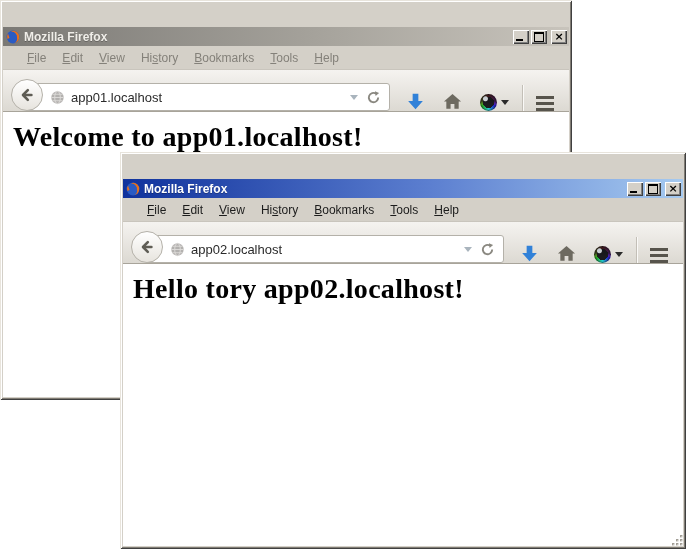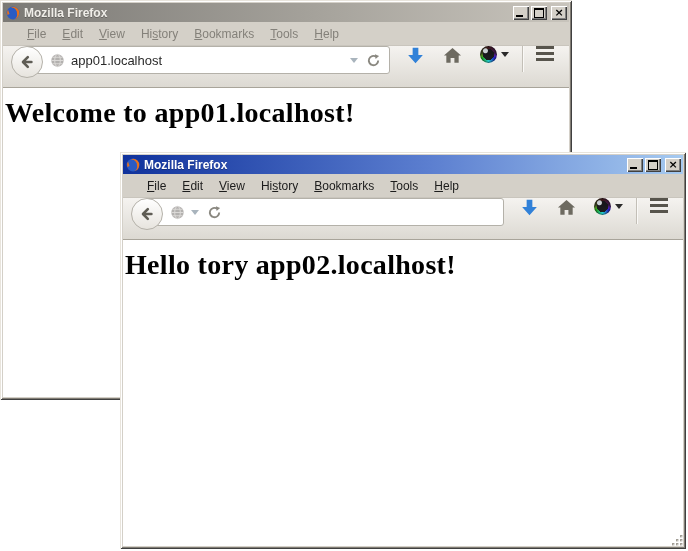--- a/index.html
+++ b/index.html
@@ -8,21 +8,21 @@
 
   
   .window{position:absolute;background:#d4d0c8;padding:3px;box-sizing:border-box;
           display:flex;flex-direction:column;
           box-shadow: inset 1px 1px 0 #e8e4dc, inset -1px -1px 0 #404040,
                       inset 2px 2px 0 #ffffff, inset -2px -2px 0 #807c74;}
   #win1{left:0;top:0;width:572px;height:400px;z-index:1;}
   #win2{left:120px;top:152px;width:566px;height:397px;z-index:10;}
 
   .titlebar{height:19px;flex:0 0 19px;display:flex;align-items:center;gap:4px;
-            padding:0 2px 0 3px;}
+            padding:0 2px 0 3px;margin-top:24px;}
   .active .titlebar{background:linear-gradient(90deg,#10329c 0%,#5c7fd0 55%,#a6caf0 100%);}
   .inactive .titlebar{background:linear-gradient(90deg,#7b7975 0%,#a5a29b 55%,#c8c4bc 100%);}
   .title{flex:1;font-size:12px;font-weight:bold;color:#ffffff;white-space:nowrap;
          text-shadow:0 1px 0 rgba(0,0,0,.25);}
   .inactive .title{color:#f0eee9;}
   .tb-btns{display:flex;gap:2px;align-items:center;}
   .tb-btn{width:16px;height:14px;background:#d4d0c8;position:relative;cursor:default;
           box-shadow: inset 1px 1px 0 #ffffff, inset -1px -1px 0 #404040, inset -2px -2px 0 #808080;}
   .tb-btn.closebtn{margin-left:2px;}
   .g-min{position:absolute;left:3px;bottom:3px;width:7px;height:2px;background:#000;}
@@ -32,21 +32,21 @@
   .g-close::before{content:"\00d7";}
 
   
   .menubar{height:23px;flex:0 0 23px;display:flex;align-items:center;padding-left:16px;
            font-size:12px;border-bottom:1px solid #c9c5bd;}
   .menu-item{padding:3px 8px;color:#1c1c1c;white-space:nowrap;cursor:default;}
   .inactive .menu-item{color:#84817a;}
   .accel{text-decoration:underline;}
 
   
-  .navbar{height:41px;flex:0 0 41px;display:flex;align-items:flex-start;
+  .navbar{height:41px;flex:0 0 41px;display:flex;align-items:flex-end;
           background:linear-gradient(#f5f3f0,#dcd9d2);
           padding:0 15px 0 8px;border-bottom:1px solid #a8a49a;}
   .back{width:32px;height:32px;border-radius:50%;box-sizing:border-box;flex:0 0 32px;
         background:linear-gradient(#ffffff,#e7e4de);border:1px solid #b4b1a9;z-index:2;
         display:flex;align-items:center;justify-content:center;}
   .urlbar{flex:1;height:28px;box-sizing:border-box;background:#fff;border:1px solid #b4b1a9;
           border-radius:3px;margin-left:-17px;padding:0 6px 0 23px;display:flex;
           align-items:center;gap:6px;min-width:0;}
   .url{flex:1;font-size:13px;color:#2a2a2a;white-space:nowrap;overflow:hidden;}
   .dd{width:0;height:0;border-left:4px solid transparent;border-right:4px solid transparent;
@@ -64,21 +64,21 @@
         conic-gradient(#cc2222,#cc22cc,#2222cc,#22cccc,#22aa22,#cccc22,#cc2222);
       box-shadow: inset 0 0 1px 1px rgba(15,15,18,.55);}
   .cw-dd{width:0;height:0;border-left:4px solid transparent;border-right:4px solid transparent;
          border-top:5px solid #2a2a2a;}
   .sep{width:1px;height:26px;background:#c3bfb7;box-shadow:1px 0 0 #faf9f7;margin:0 13px;}
   .bars{width:18px;height:15px;
         background:repeating-linear-gradient(#57544c 0 3px, rgba(0,0,0,0) 3px 6px);}
 
   
   .content{flex:1;background:#ffffff;position:relative;overflow:hidden;}
-  .content h1{margin:9px 0 0 2px;font-family:"Liberation Serif","DejaVu Serif",serif;
+  .content h1{margin:9px 0 0 10px;font-family:"Liberation Serif","DejaVu Serif",serif;
               font-weight:bold;font-size:28px;color:#000;letter-spacing:.3px;white-space:nowrap;}
   .grip{position:absolute;right:2px;bottom:2px;width:14px;height:14px;}
 </style>
 </head>
 <body>
 
 <div class="window inactive" id="win1">
   <div class="titlebar">
     <span style="display:flex">
       <svg width="14" height="14" viewBox="0 0 14 14">
@@ -201,20 +201,21 @@
       </svg>
     </span>
     <span class="urlbar">
       <span class="navicon">
         <svg width="15" height="15" viewBox="0 0 16 16">
           <circle cx="8" cy="8" r="6.6" fill="#b3b1af"></circle>
           <ellipse cx="8" cy="8" rx="3" ry="6.6" fill="none" stroke="#dddbd9" stroke-width="1"></ellipse>
           <path d="M1.4 8 H14.6 M2.5 4.5 H13.5 M2.5 11.5 H13.5" stroke="#dddbd9" stroke-width="1" fill="none"></path>
         </svg>
       </span>
+      <span class="url">app02.localhost</span>
       <span class="dd"></span>
       <span class="reload">
         <svg width="15" height="15" viewBox="0 0 16 16">
           <path d="M13 8 A5 5 0 1 1 10.8 3.9" fill="none" stroke="#8a8880" stroke-width="2"></path>
           <path d="M9.5 1.2 L14 3.2 L10.2 6.4 Z" fill="#8a8880"></path>
         </svg>
       </span>
     </span>
     <span class="navicon dl">
       <svg width="19" height="19" viewBox="0 0 16 16">

